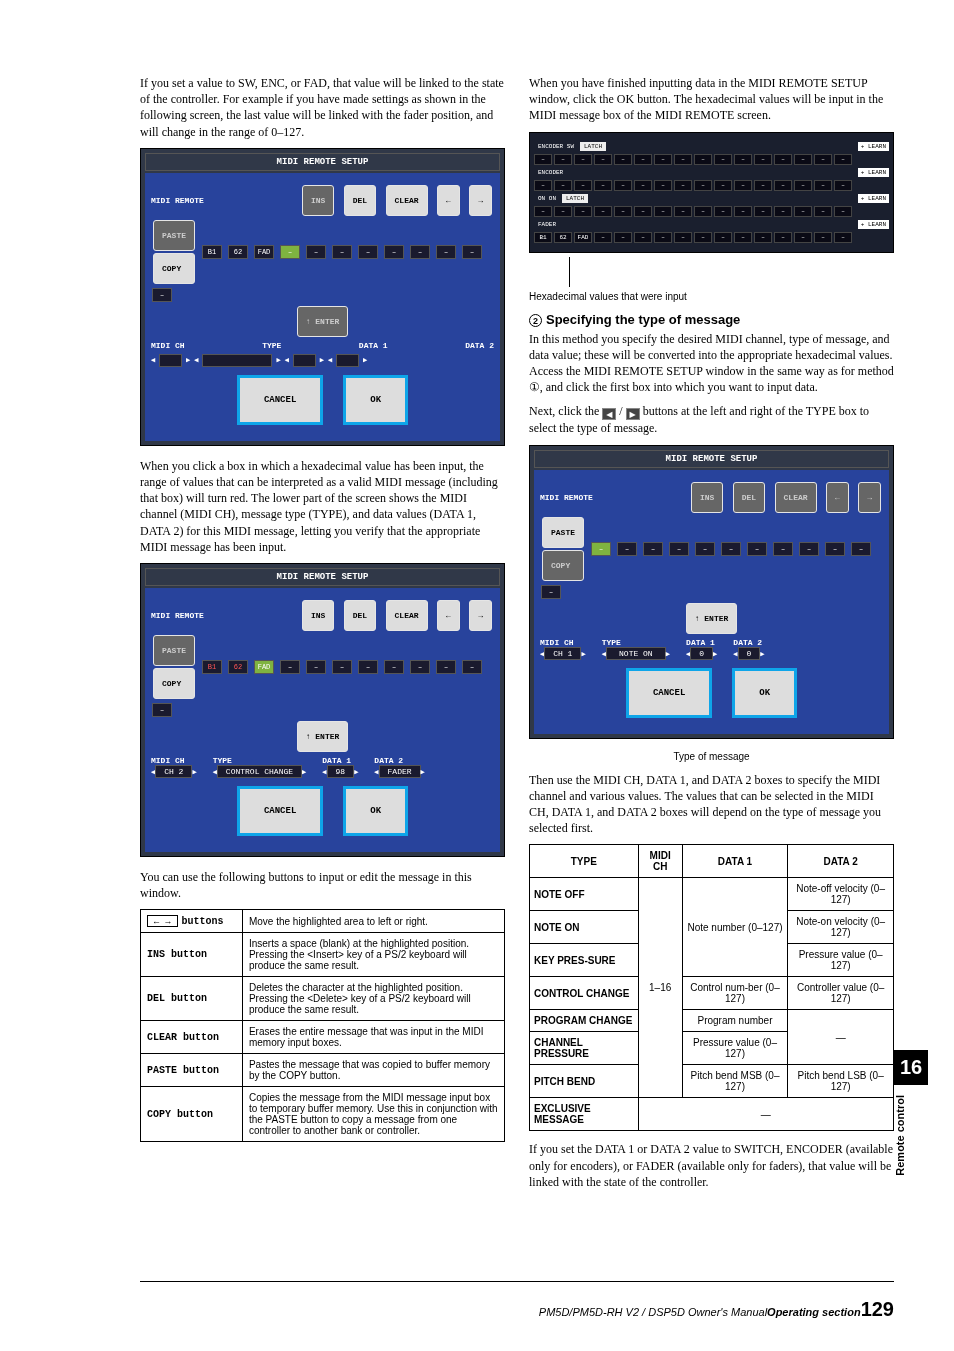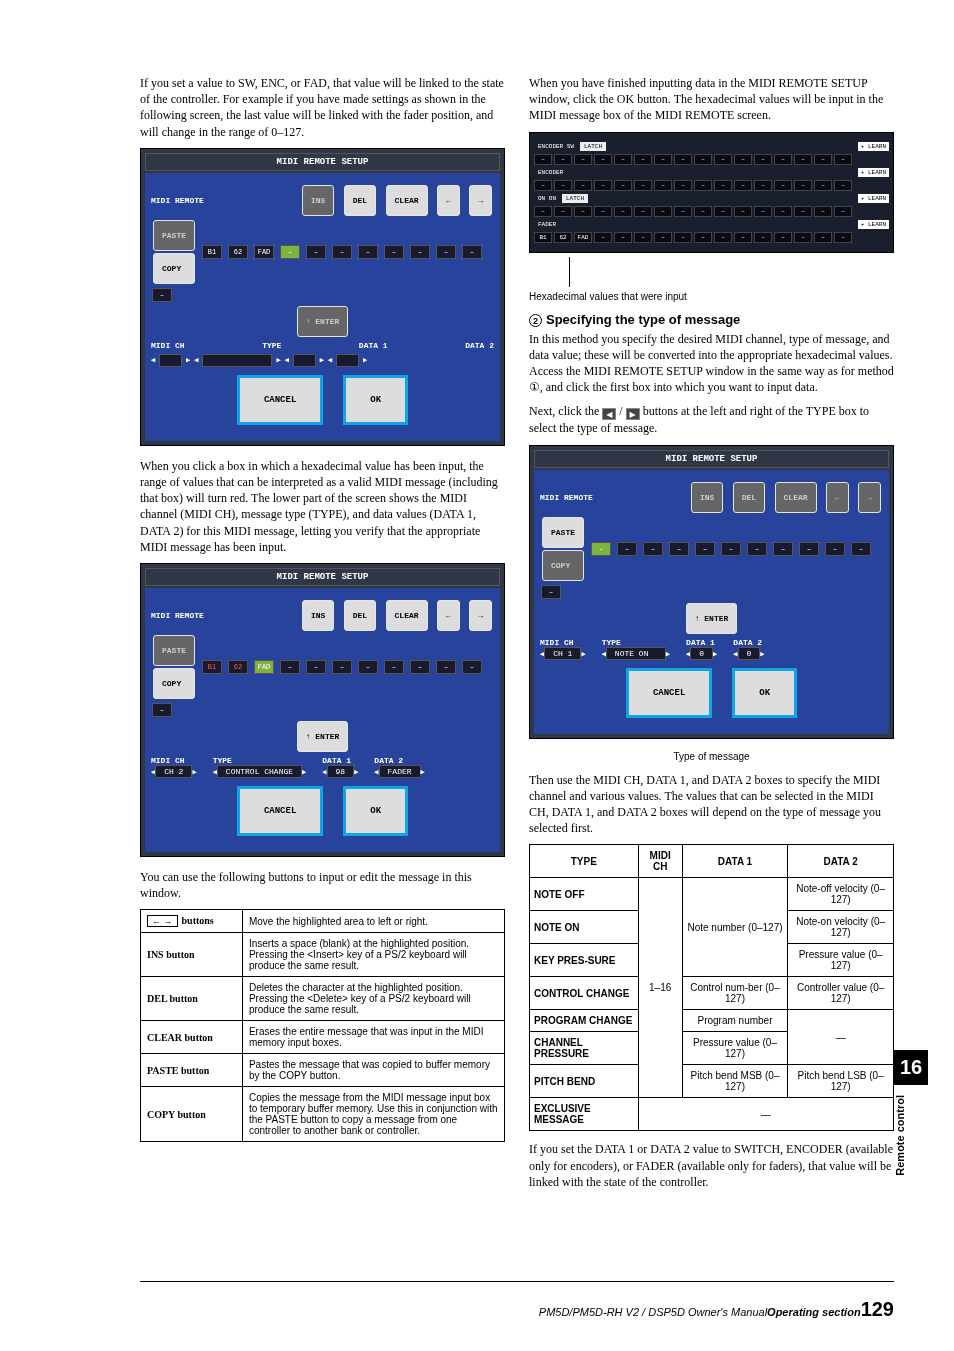--- a/index.html
+++ b/index.html
@@ -124,21 +124,21 @@
     font-size: 10px;
     margin: 6px 0 10px;
   }
   table.doc td, table.doc th {
     border:1px solid #000;
     padding: 5px 6px;
     vertical-align: middle;
     text-align: left;
   }
   table.doc th { font-weight:bold; }
-  .blabel { font-weight:bold; font-family: Liberation Serif, serif; }
+  .blabel { font-weight:bold; font-family: Liberation Mono, monospace; }
   .small-arrows {
     display:inline-block;
     border:1px solid #000;
     padding:0 4px;
     font-size:9px;
     margin-right:4px;
   }
 
   table.doc2 {
     width:100%;
@@ -221,20 +221,21 @@
   .footer .pnum { font-size:20px; font-weight:bold; font-style:normal; }
   .footer .sect { font-weight:bold; }
 
   .val-box {
     display:inline-block;
     background:#1a1a2e;
     color:#fff;
     padding:1px 8px;
     font-size:8px;
     border:1px solid #555;
+    text-align:center;
   }
   .arrow-line {
     position:relative;
     display:block;
     width:60px;
     height:30px;
     border-left:1px solid #000;
     margin-left:40px;
   }
 </style>

